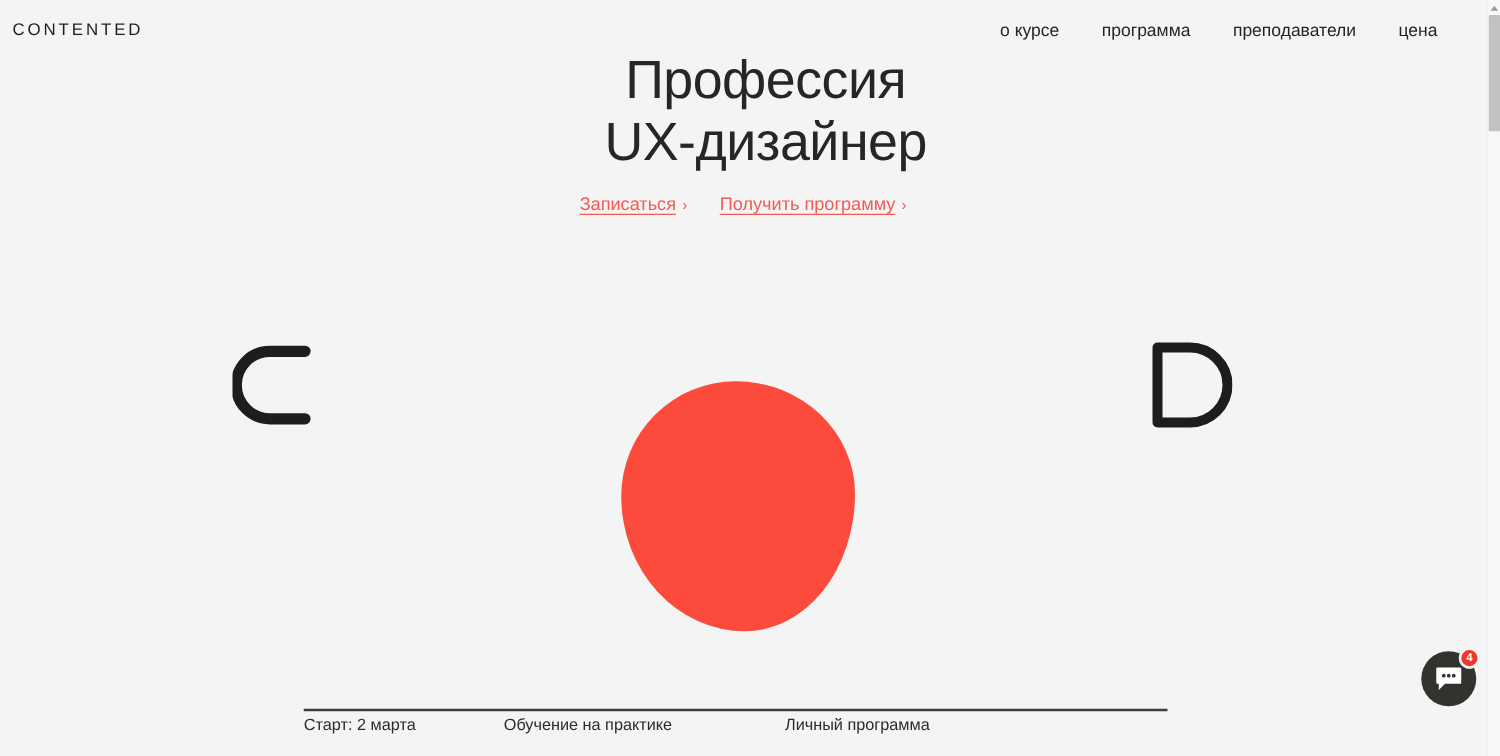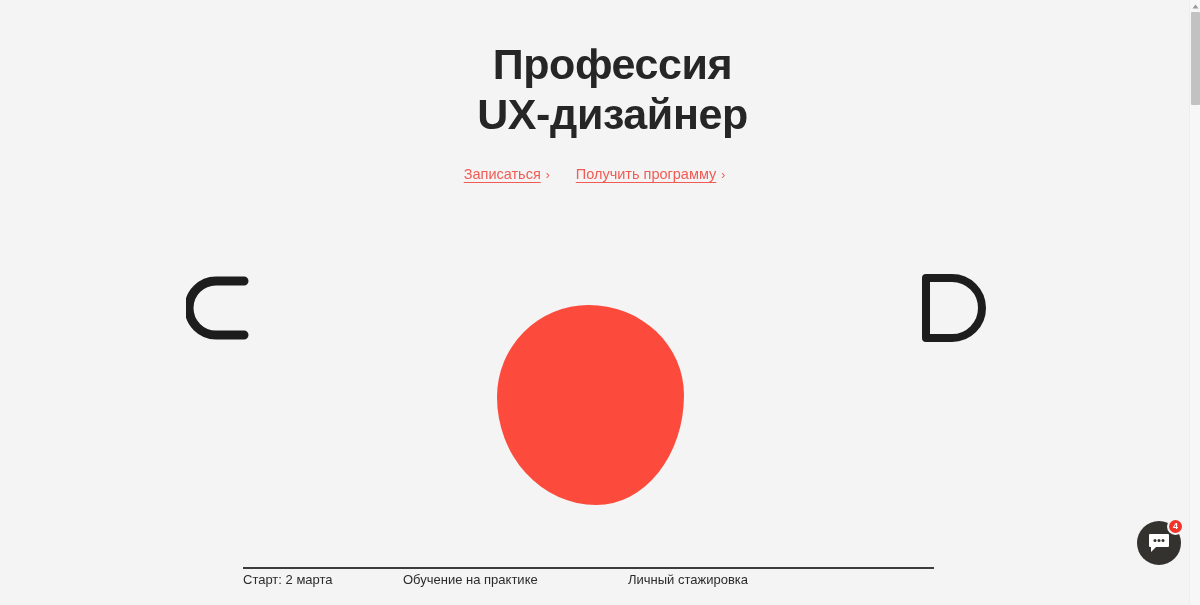--- a/index.html
+++ b/index.html
@@ -68,30 +68,30 @@
   
   .hero {
     position: absolute;
     top: 40px; left: 0;
     width: 1189px;
     text-align: center;
   }
 
   .hero-title {
     font-size: 43px;
-    font-weight: 700;
+    font-weight: 400;
     line-height: 1.16;
     letter-spacing: -0.4px;
     color: #262626;
     white-space: pre-line;
     padding-left: 36px;
   }
 
   .hero-actions {
-    margin-top: 26px;
+    margin-top: 16px;
     display: flex;
     justify-content: center;
     align-items: baseline;
     gap: 26px;
     text-align: center;
   }
 
   .hero-link {
     font-size: 14.5px;
     color: #f25b53;
@@ -242,20 +242,29 @@
     height: 93px;
     background: #c2c2c2;
     border-radius: 1px;
   }
 </style>
 </head>
 <body>
 
 <div class="page">
 
+  <header class="site-header">
+    <div class="logo">CONTENTED</div>
+    <nav class="main-nav">
+      <a class="nav-link">о курсе</a>
+      <a class="nav-link">программа</a>
+      <a class="nav-link">преподаватели</a>
+      <a class="nav-link">цена</a>
+    </nav>
+  </header>
 
   <section class="hero">
     <h1 class="hero-title">Профессия
 UX-дизайнер</h1>
     <div class="hero-actions">
       <a class="hero-link">
         <span class="label">Записаться</span>
         <span class="chev">›</span>
       </a>
       <a class="hero-link">
@@ -277,21 +286,21 @@
     </svg>
   </div>
 
   <div class="blob"></div>
 
   <section class="features">
     <div class="features-rule"></div>
     <div class="features-row">
       <div class="feature-item">Старт: 2 марта</div>
       <div class="feature-item">Обучение на практике</div>
-      <div class="feature-item">Личный стажировка</div>
+      <div class="feature-item">Личный программа</div>
     </div>
   </section>
 
   <div class="chat-widget">
     <div class="chat-bubble-btn">
       <svg width="22" height="20" viewBox="0 0 22 20" aria-hidden="true">
         <path d="M2 1 H20 A1 1 0 0 1 21 2 V13 A1 1 0 0 1 20 14 H8 L3 19 V14 H2 A1 1 0 0 1 1 13 V2 A1 1 0 0 1 2 1 Z" fill="#ffffff"></path>
         <circle cx="7" cy="7.5" r="1.5" fill="#33322f"></circle>
         <circle cx="11" cy="7.5" r="1.5" fill="#33322f"></circle>
         <circle cx="15" cy="7.5" r="1.5" fill="#33322f"></circle>

